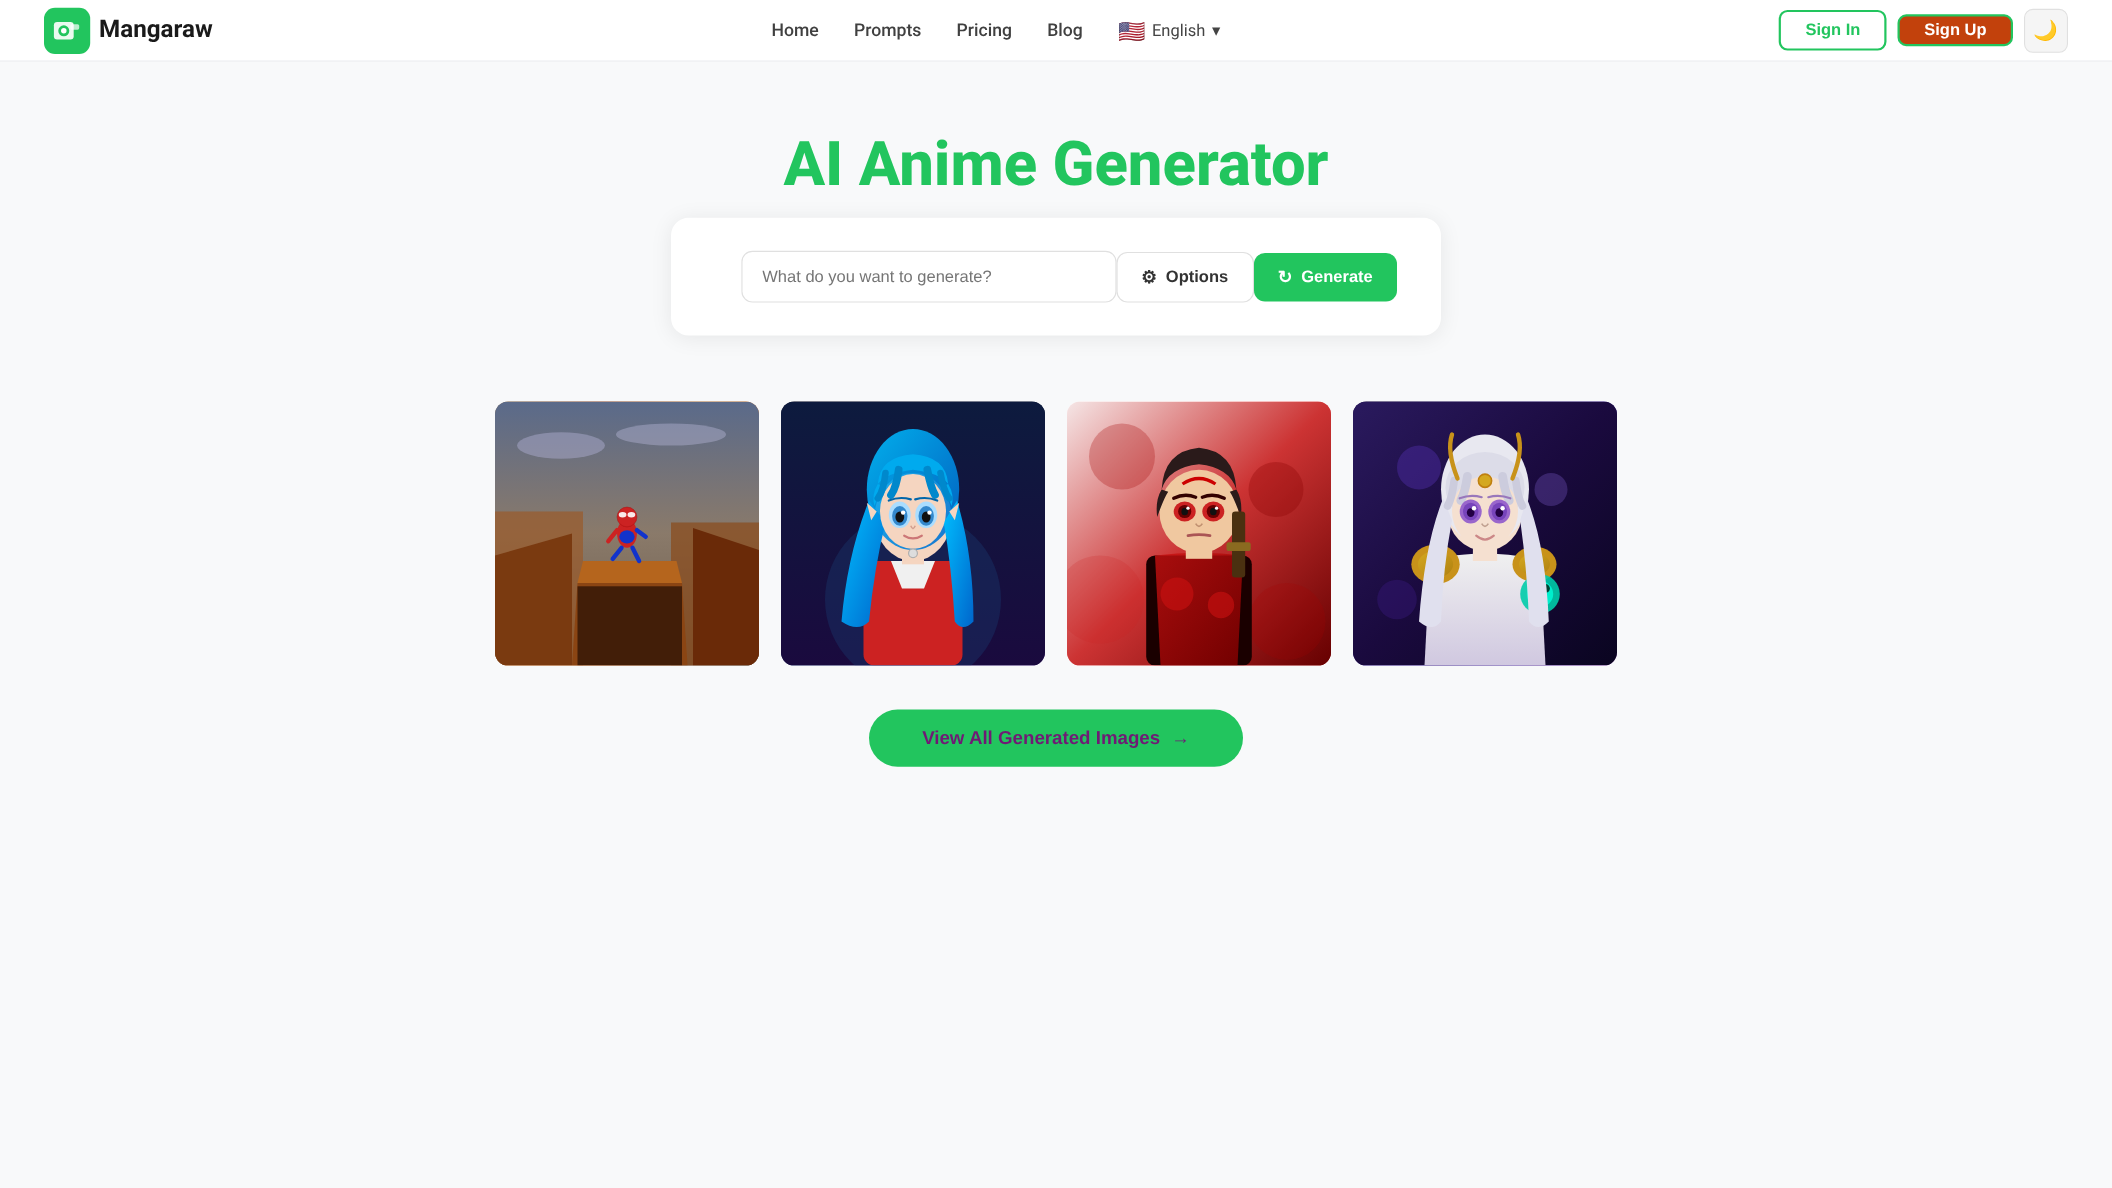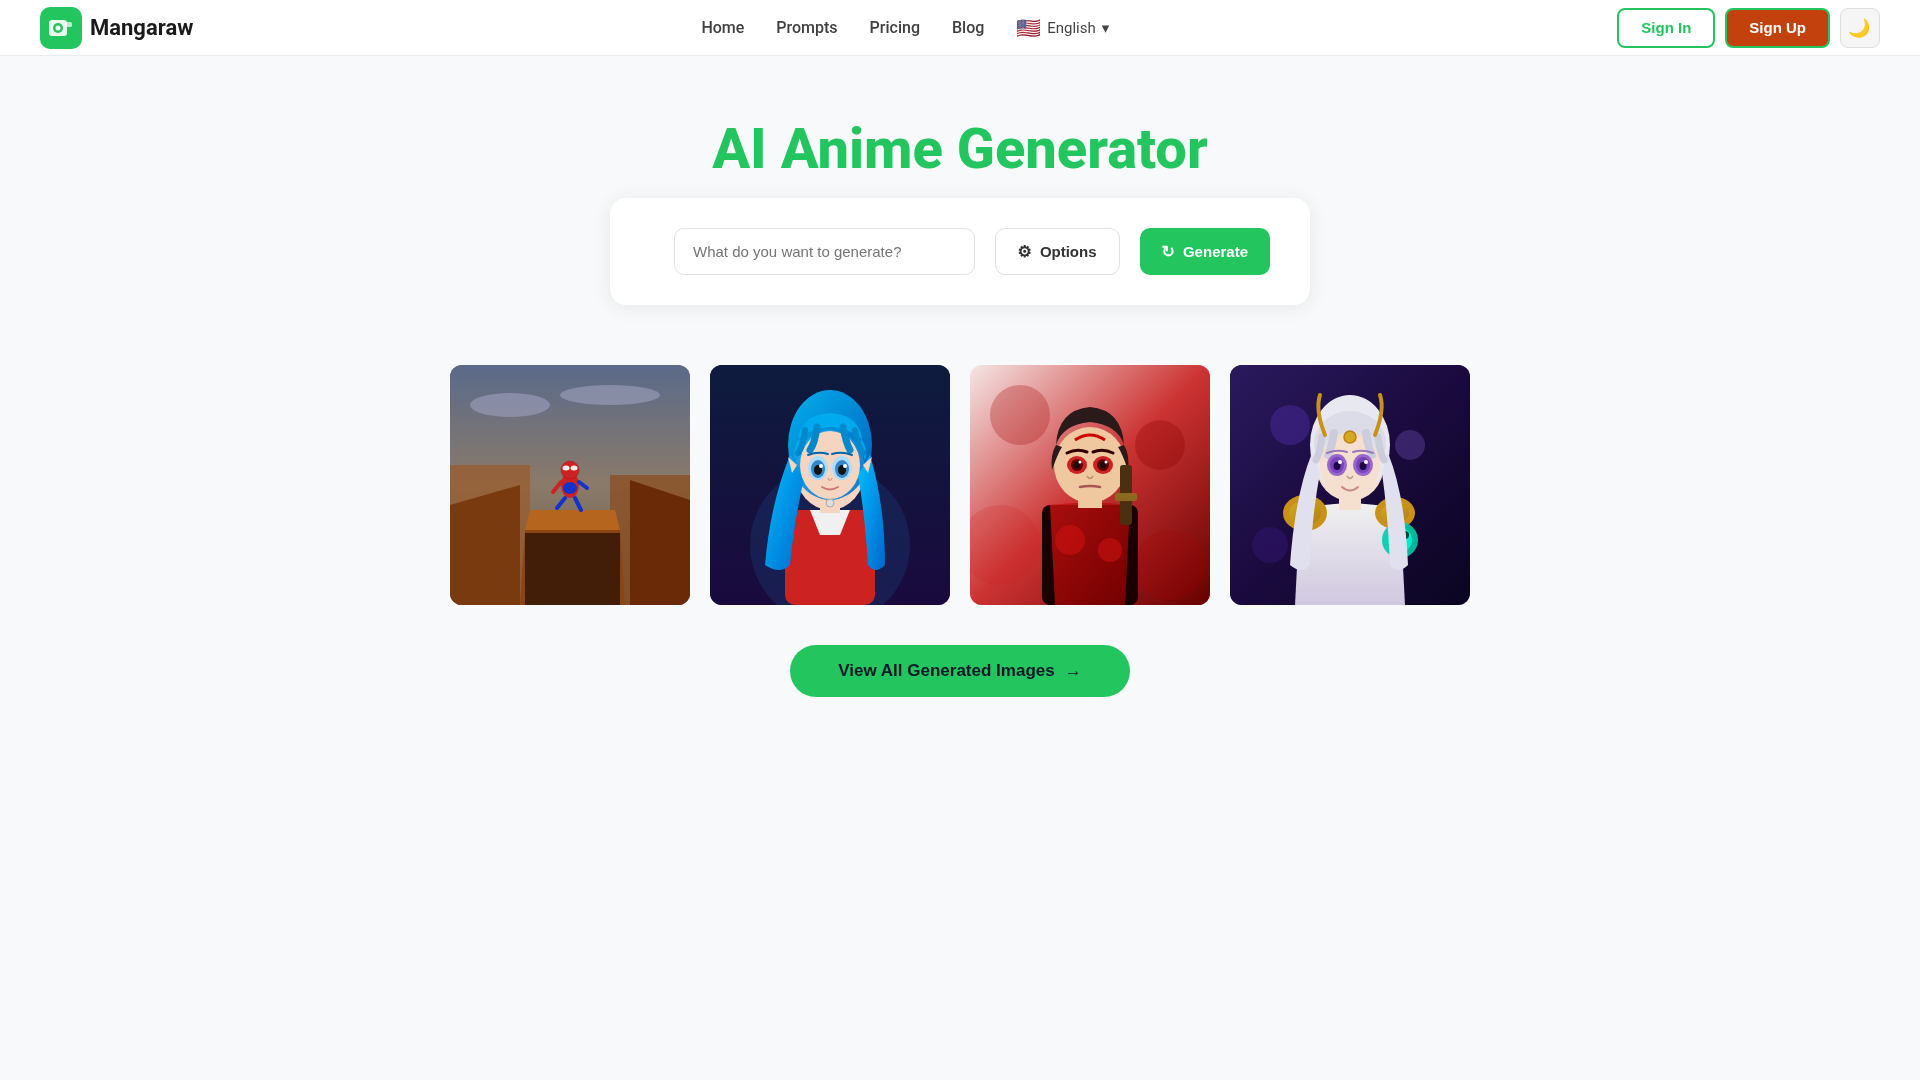--- a/index.html
+++ b/index.html
@@ -73,20 +73,21 @@
       color: #444;
       cursor: pointer;
     }
 
     .flag {
       font-size: 20px;
     }
 
     .nav-actions {
       display: flex;
+      align-items: center;
       gap: 10px;
     }
 
     .btn-signin {
       padding: 8px 22px;
       border: 2px solid #22c55e;
       background: white;
       color: #22c55e;
       border-radius: 8px;
       font-size: 15px;
@@ -146,21 +147,22 @@
       background: white;
       border-radius: 16px;
       padding: 30px 40px;
       width: 700px;
       box-shadow: 0 2px 20px rgba(0,0,0,0.08);
       margin-bottom: 60px;
     }
 
     .generator-row {
       display: flex;
-      gap: 20px;
+      gap: 0;
+      align-items: center;
       padding-left: 24px;
     }
 
     .prompt-input {
       flex: 1;
       padding: 14px 18px;
       border: 1px solid #e0e0e0;
       border-radius: 10px;
       font-size: 15px;
       color: #999;
@@ -235,21 +237,21 @@
     
     .anime-svg {
       width: 100%;
       height: 100%;
     }
 
     
     .btn-view-all {
       padding: 16px 48px;
       background: #22c55e;
-      color: #0f172a;
+      color: #701a75;
       border: none;
       border-radius: 50px;
       font-size: 17px;
       font-weight: 700;
       cursor: pointer;
       display: flex;
       align-items: center;
       gap: 10px;
       margin-bottom: 36px;
     }

